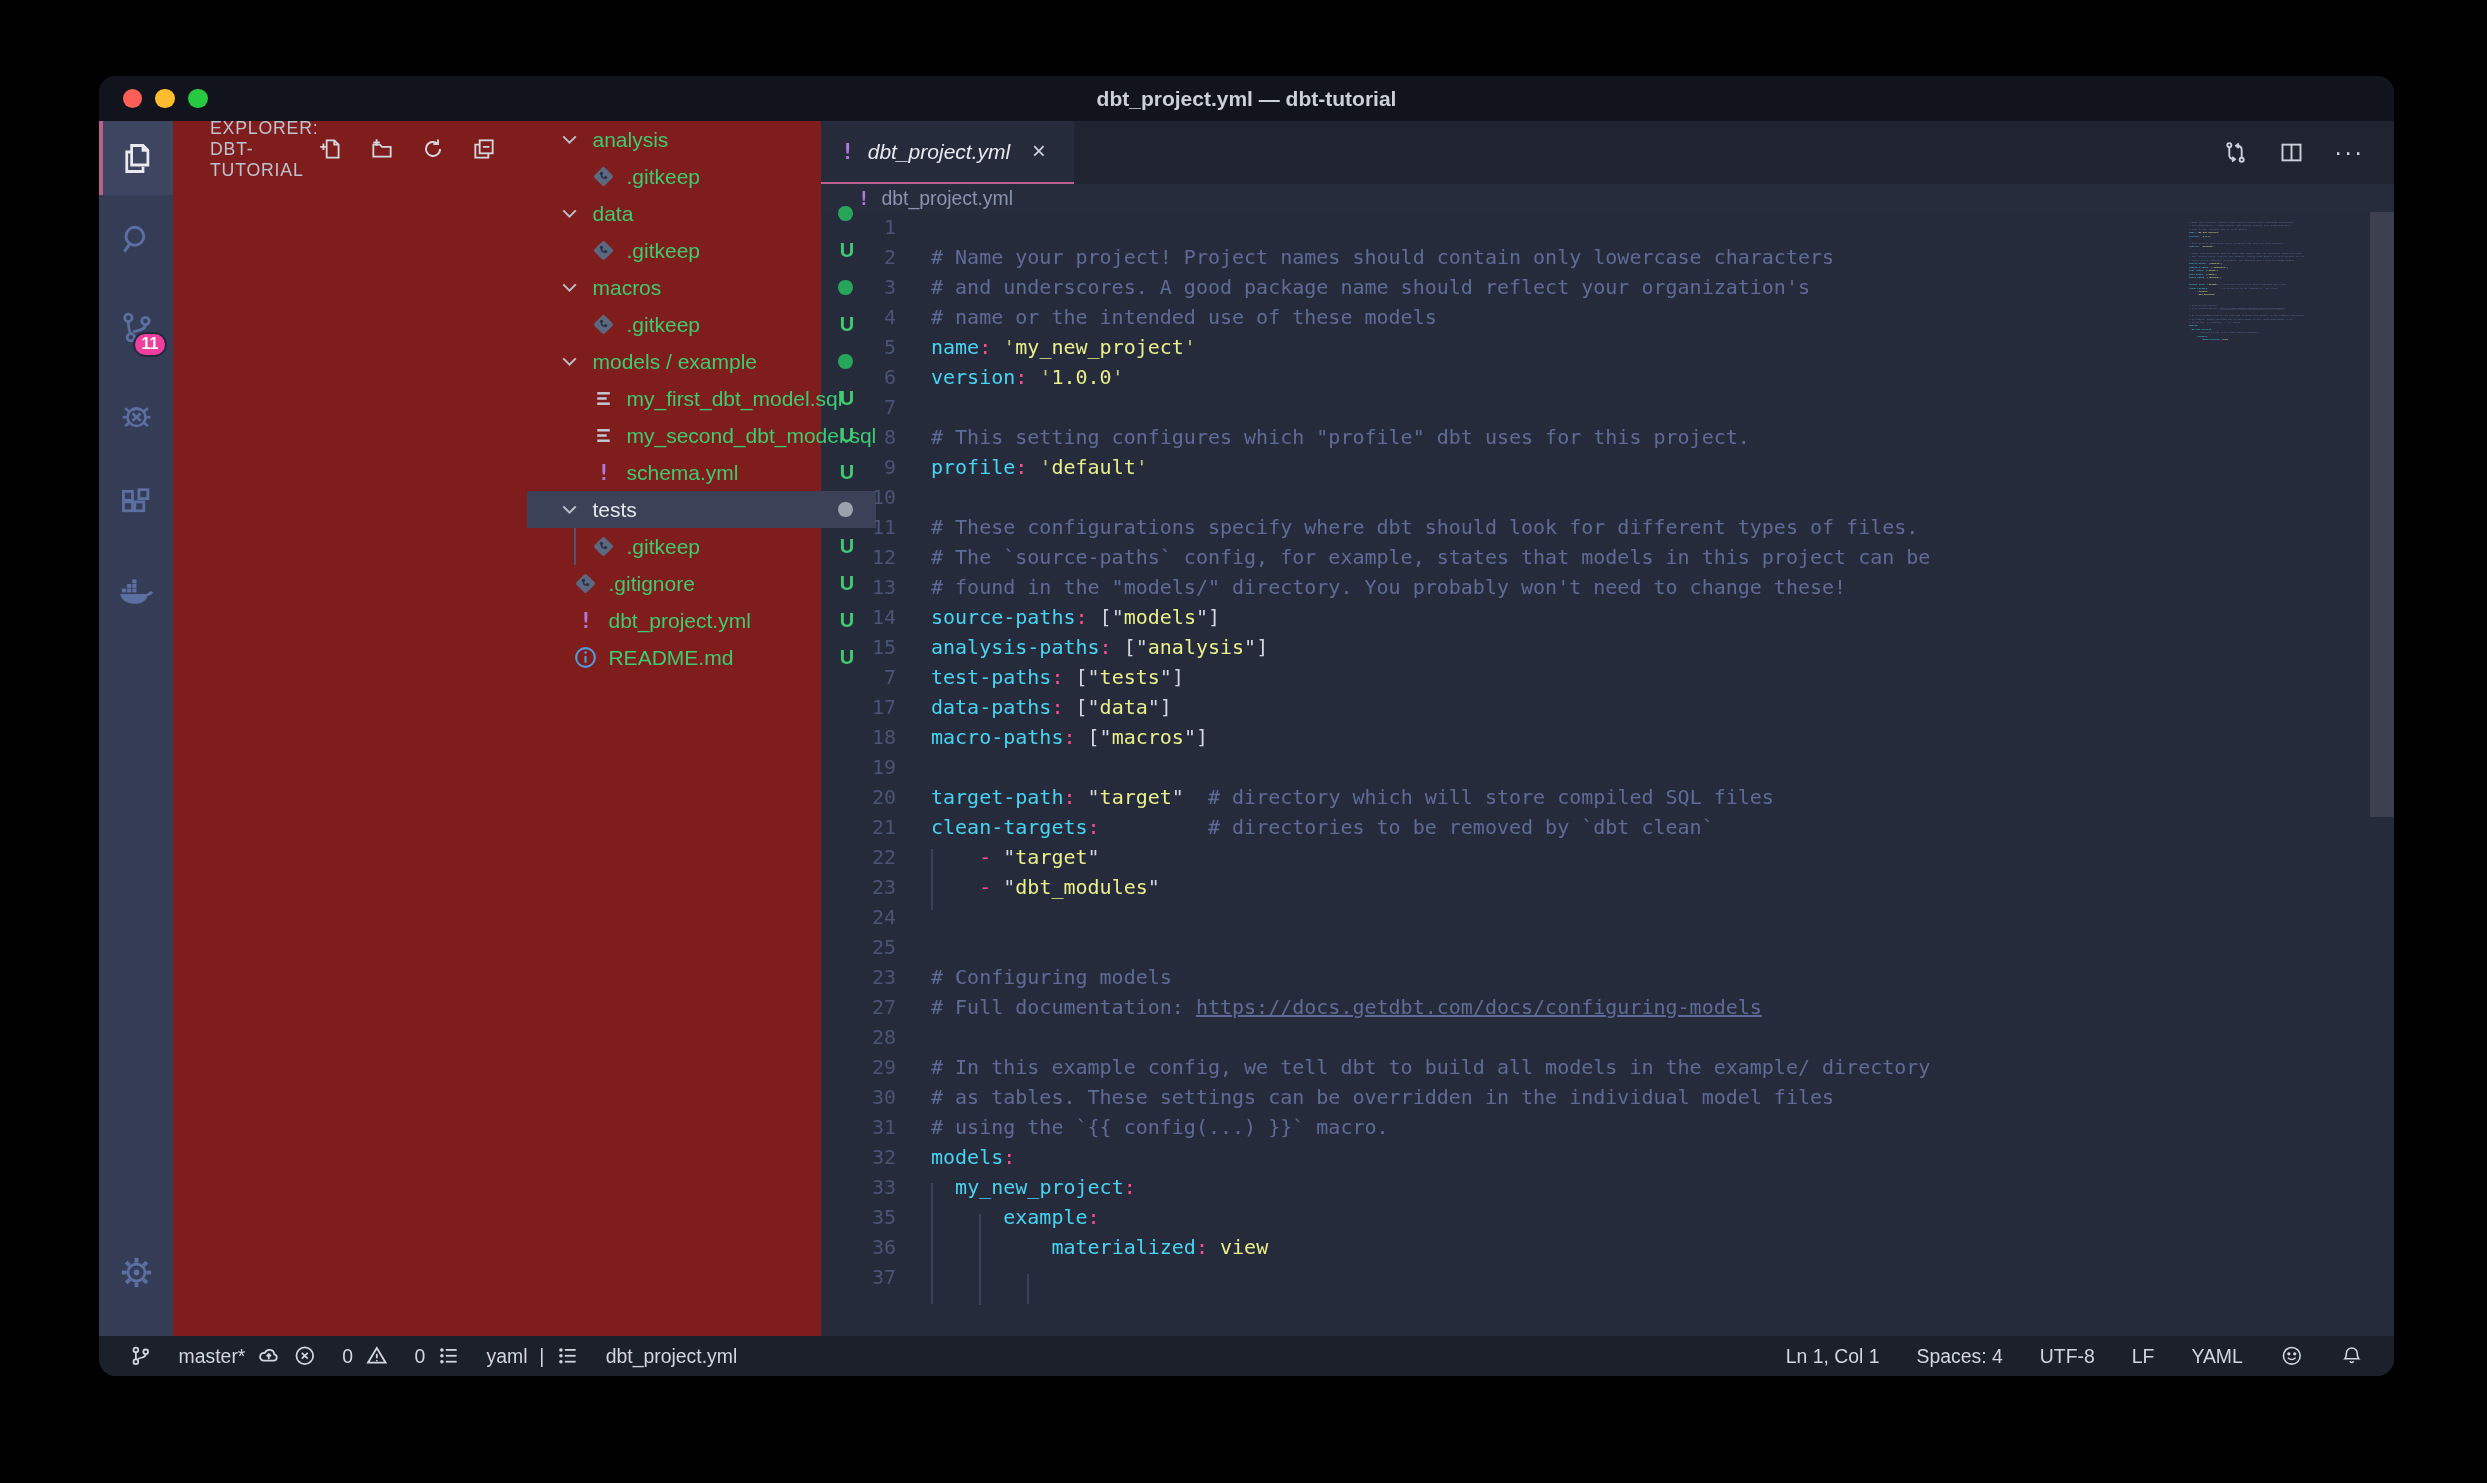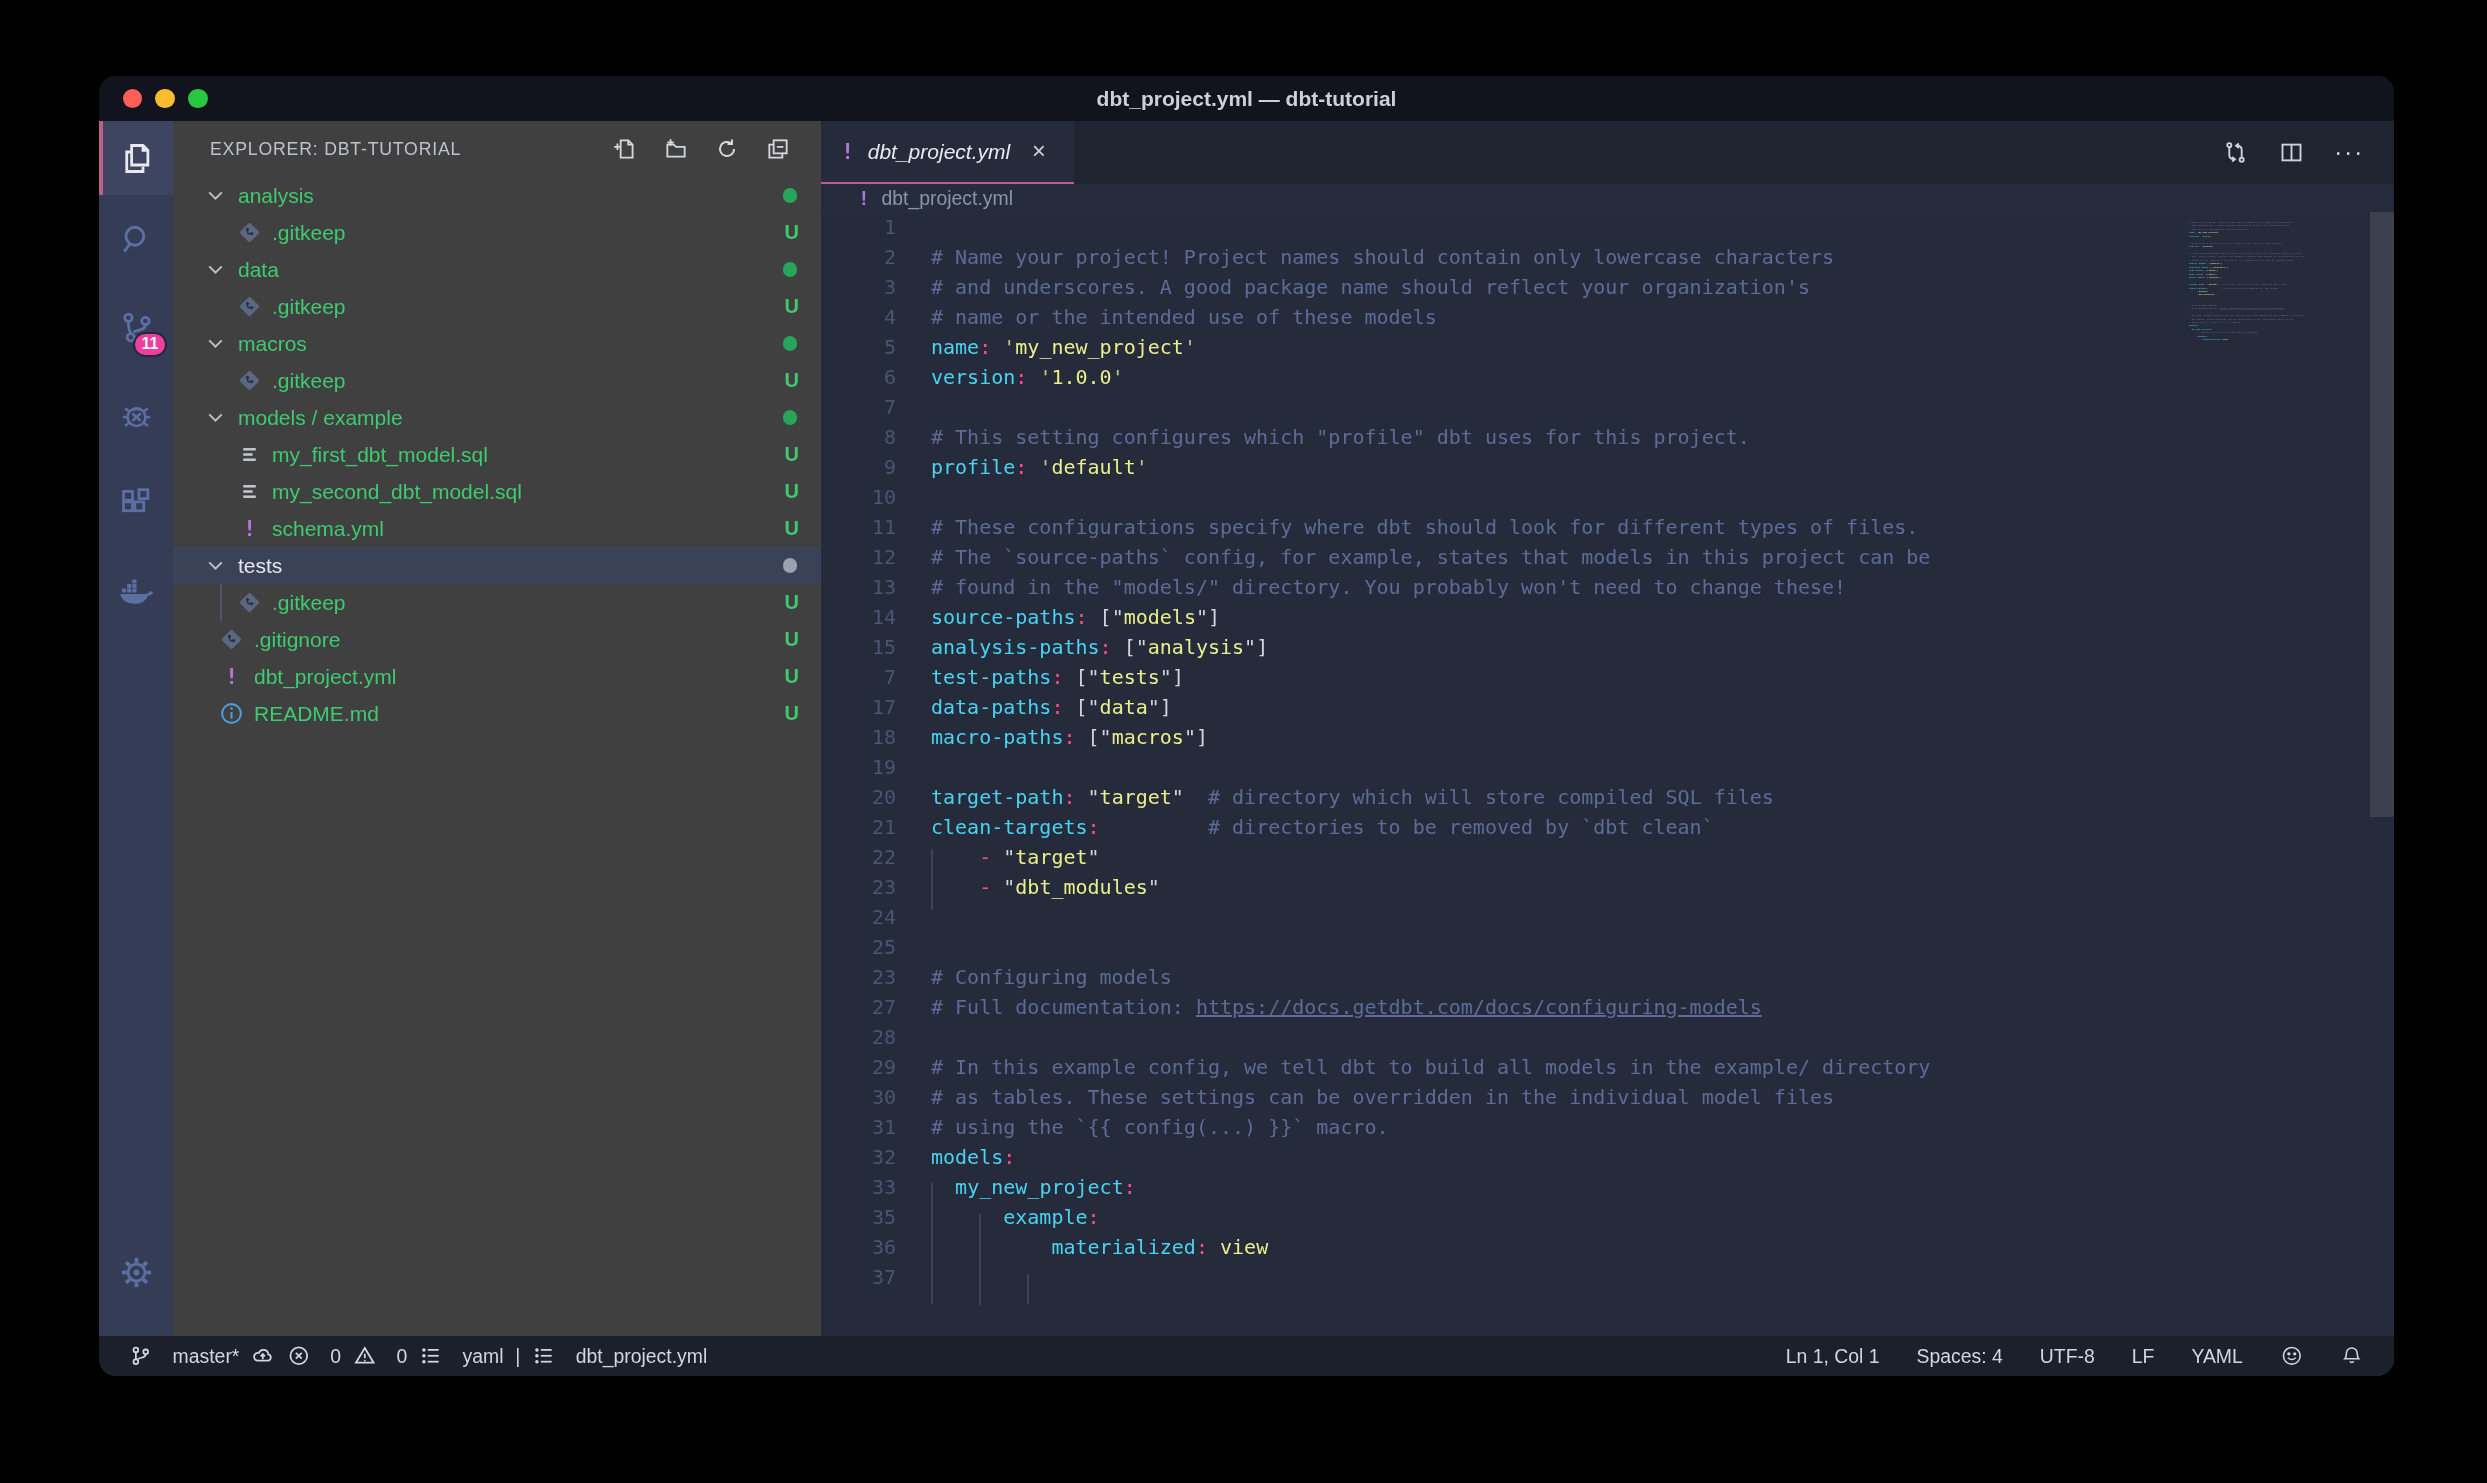--- a/index.html
+++ b/index.html
@@ -21,21 +21,21 @@
   .act { height:88px; display:flex; align-items:center; justify-content:center;
          color:#5b6fa3; position:relative; }
   .act svg { width:39px; height:39px; }
   .act.active { background:#3e4560; color:#e8eaf0; height:74px; }
   .act.active::before { content:""; position:absolute; left:0; top:0; bottom:0; width:4.2px; background:#bb5f8e; }
   .badge { position:absolute; left:34px; top:49px; min-width:34px; height:25px; padding:0 5px;
            background:#ef3e9d; border:2.5px solid #23283a; border-radius:13.5px; color:#fff;
            font-size:16px; font-weight:bold; line-height:20px; text-align:center; }
   .act-gear { margin-top:auto; margin-bottom:20px; }
   
-  .sidebar { width:648px; background:#404040; display:flex; flex-direction:column; position:relative; }
+  .sidebar { width:648px; background:#7f1d1d; display:flex; flex-direction:row; position:relative; }
   .sb-head { height:56px; display:flex; align-items:center; padding:0 30px 0 37px; }
   .sb-title { color:#bdc2cf; font-size:17.7px; letter-spacing:0.8px; flex:1 1 auto; }
   .sb-actions { display:flex; gap:25px; color:#d4d7de; }
   .sb-actions svg { width:26px; height:26px; }
   .tree { position:relative; }
   .trow { height:37px; display:flex; align-items:center; position:relative;
           color:#3ecb6f; font-size:21px; }
   .trow .ic { width:25px; height:25px; flex:0 0 auto; display:flex; align-items:center; justify-content:center; }
   .trow .lbl { margin-left:10px; white-space:nowrap; }
   .trow.ind0folder { padding-left:30px; }
@@ -75,21 +75,21 @@
   
   .minimap { position:absolute; right:25px; top:5px; width:180px; height:100%; overflow:hidden; }
   .mm-inner { transform:scale(0.115); transform-origin:0 0; width:1433px; }
   .mm-inner .cl { display:block; }
   .scrollbar { position:absolute; right:0; top:0; width:23.6px; height:605px; background:rgba(255,255,255,0.10); }
   
   .statusbar { height:40px; background:#1c202b; display:flex; align-items:center;
                padding:0 30px; color:#d3d6df; font-size:19.4px; flex:0 0 auto; }
   .st-left { display:flex; align-items:center; gap:11.8px; }
   .st-right { margin-left:auto; display:flex; align-items:center; gap:37px; }
-  .st-item { display:flex; align-items:center; gap:20px; }
+  .st-item { display:flex; align-items:center; gap:26px; }
   .st-item svg { width:23.6px; height:23.6px; }
 </style>
 </head>
 <body>
 
 <div class="window">
 
   <div class="titlebar">
     <div class="lights">
       <div class="light" style="background:#ff5f57"></div>

